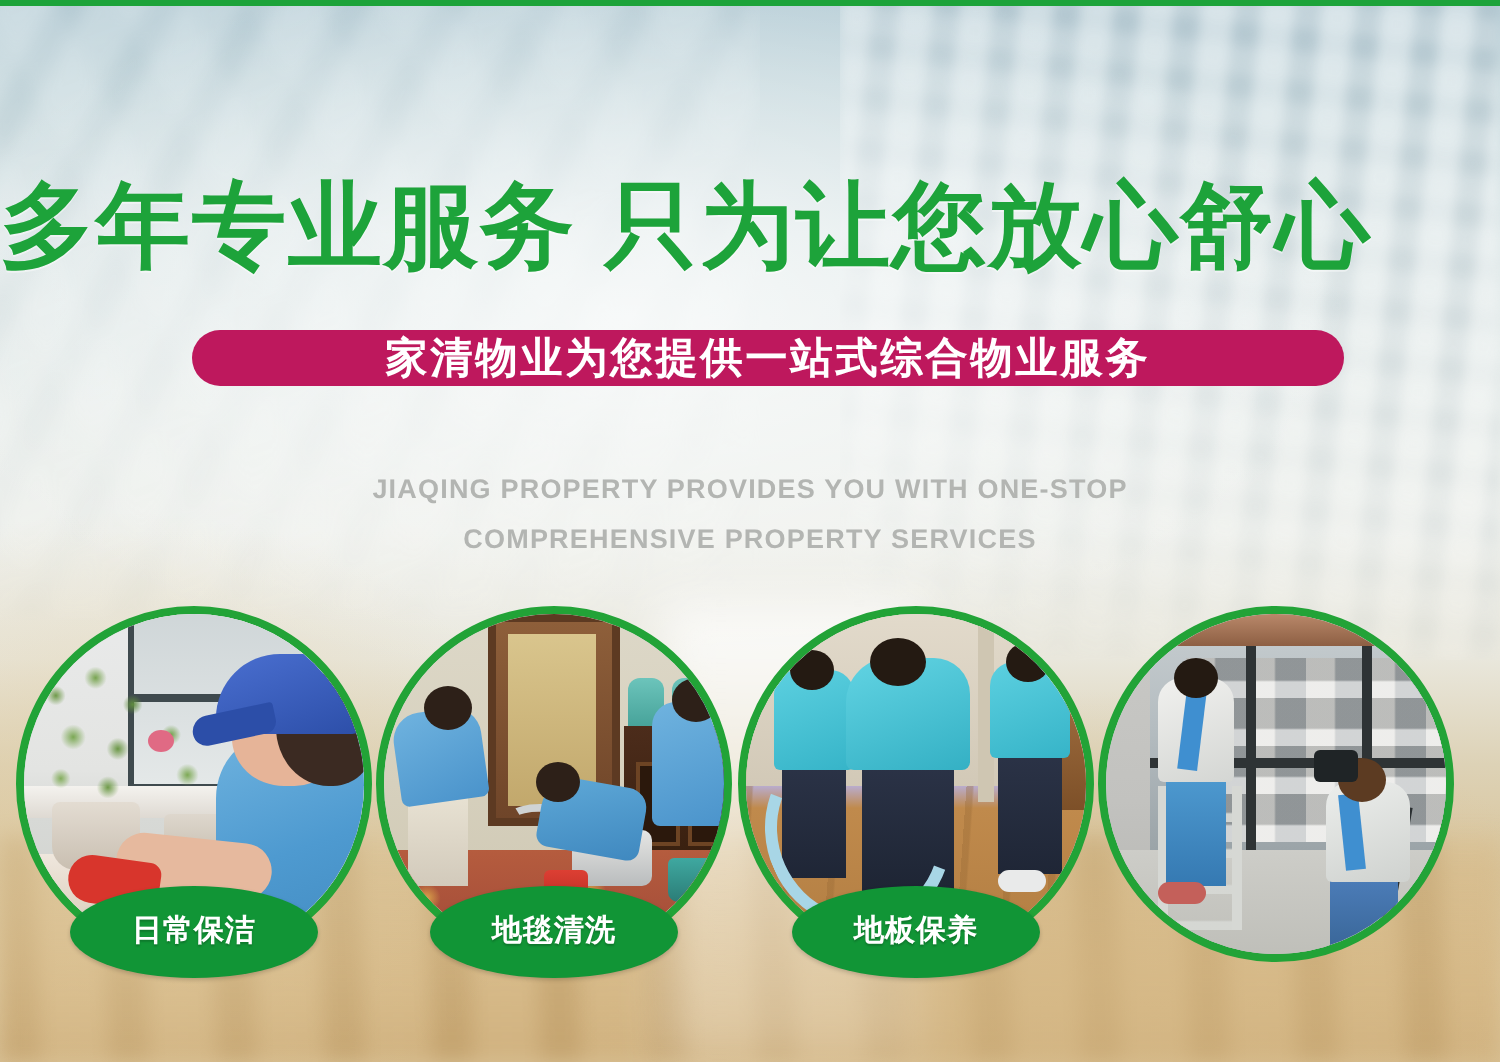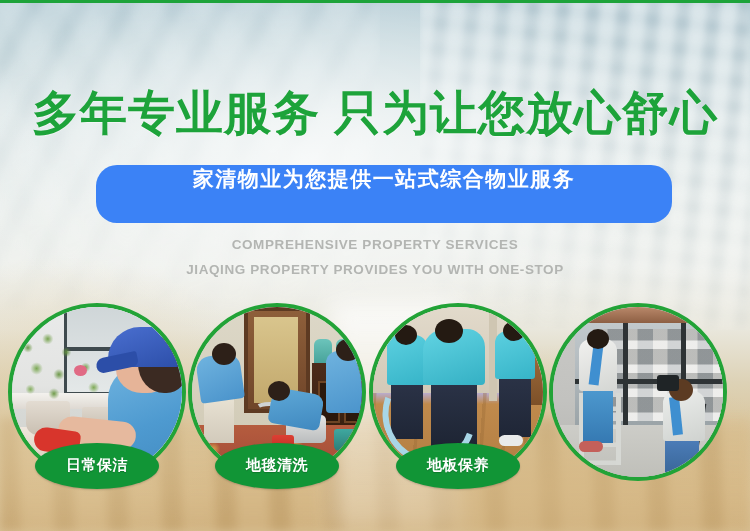--- a/index.html
+++ b/index.html
@@ -121,42 +121,42 @@
     left: 0; right: 0; top: 0;
     height: 3px;
     background: #1da33a;
   }
 
   
   .headline {
     position: absolute;
     left: 0; right: 0;
     top: 88px;
-    text-align: center;
+    text-align: left;
     color: #1da33a;
     font-size: 47px;
     font-weight: bold;
     letter-spacing: 1px;
     line-height: 1.05;
     white-space: nowrap;
     text-shadow: 0 1px 0 rgba(255,255,255,0.45);
   }
   .headline .gap { display: inline-block; width: 14px; }
 
   
   .pill {
     position: absolute;
     left: 96px;
     top: 165px;
     width: 576px;
-    height: 58px;
+    height: 28px;
     border-radius: 21px;
-    background: #3b82f6;
+    background: #be185d;
     display: flex;
-    align-items: flex-start;
+    align-items: center;
     justify-content: center;
   }
   .pill-text {
     color: #ffffff;
     font-size: 21px;
     font-weight: bold;
     letter-spacing: 1.5px;
     white-space: nowrap;
   }
 
@@ -648,22 +648,22 @@
 
   <div class="headline">
     <span>多年专业服务</span><span class="gap"></span><span>只为让您放心舒心</span>
   </div>
 
   <div class="pill">
     <span class="pill-text">家清物业为您提供一站式综合物业服务</span>
   </div>
 
   <div class="subcopy">
+    <div>JIAQING PROPERTY PROVIDES YOU WITH ONE-STOP</div>
     <div>COMPREHENSIVE PROPERTY SERVICES</div>
-    <div>JIAQING PROPERTY PROVIDES YOU WITH ONE-STOP</div>
   </div>
 
   <div class="circles">
 
     <div class="circle-item c0">
       <div class="circle-ring">
         <div class="photo p1">
           <div class="win"></div>
           <div class="win-mul"></div>
           <div class="sill"></div>

